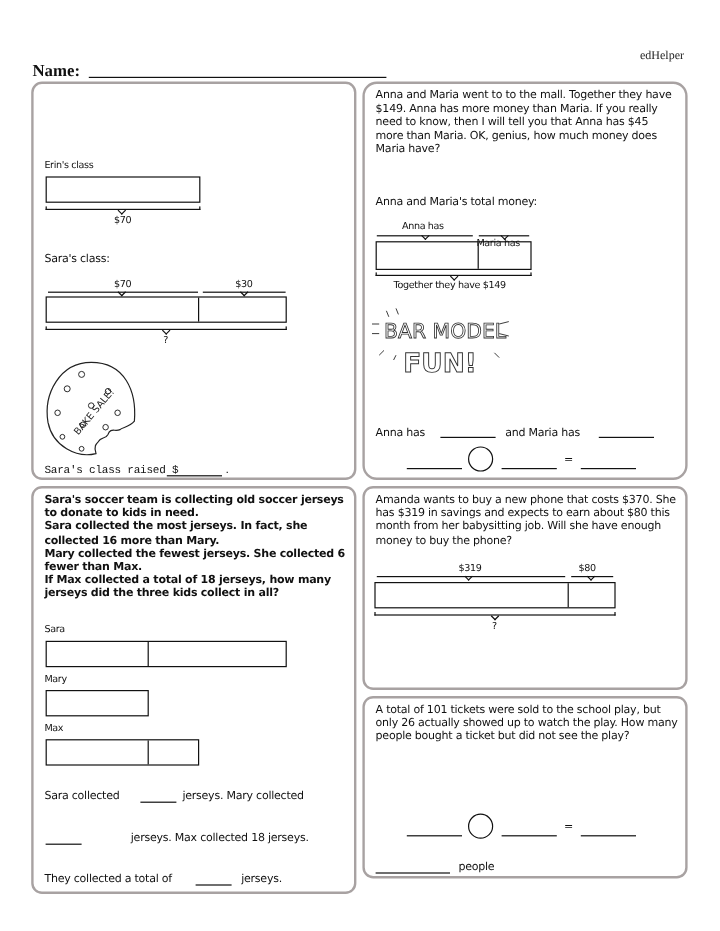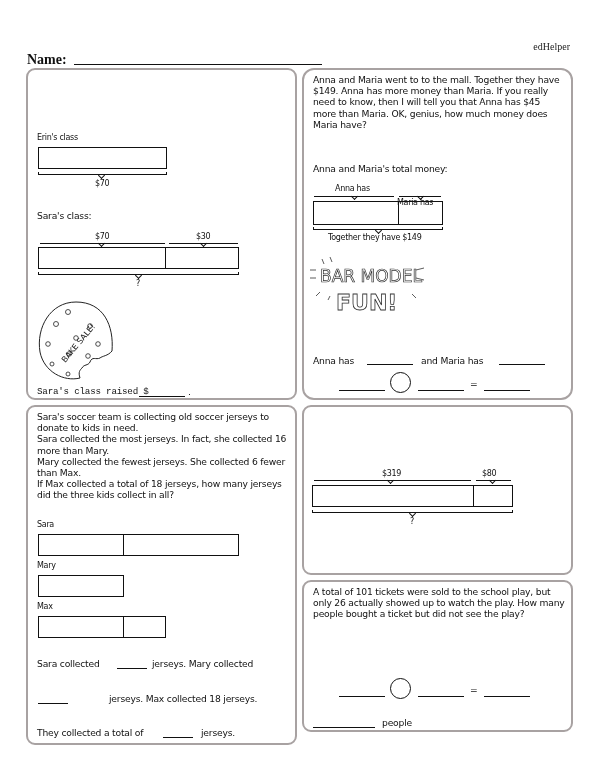--- a/index.html
+++ b/index.html
@@ -109,21 +109,21 @@
   <div class="blank" style="left:195px;top:294px;width:46px;"></div>
 
   <div class="blank" style="left:35px;top:320px;width:46px;"></div>
   <div class="circle" style="left:86px;top:302px;"></div>
   <div class="blank" style="left:114px;top:320px;width:46px;"></div>
   <div class="lbl-md" style="left:166px;top:308px;">=</div>
   <div class="blank" style="left:180px;top:320px;width:46px;"></div>
 </div>
 
 <div class="panel p3">
-  <div class="q" style="white-space:pre-line;">Sara's soccer team is collecting old soccer jerseys to donate to kids in need.
+  <div class="q" style="white-space:pre-line;font-weight:bold;">Sara's soccer team is collecting old soccer jerseys to donate to kids in need.
 Sara collected the most jerseys.  In fact, she collected 16 more than Mary.
 Mary collected the fewest jerseys.  She collected 6 fewer than Max.
 If Max collected a total of 18 jerseys, how many jerseys did the three kids collect in all?</div>
   <div class="lbl" style="left:9px;top:113px;">Sara</div>
   <div class="box" style="left:10px;top:127px;width:201px;height:22px;">
     <div class="div" style="left:84px;"></div>
   </div>
   <div class="lbl" style="left:9px;top:154px;">Mary</div>
   <div class="box" style="left:10px;top:168px;width:86px;height:22px;"></div>
   <div class="lbl" style="left:9px;top:195px;">Max</div>
@@ -135,20 +135,21 @@
   <div class="blank" style="left:89px;top:261px;width:30px;"></div>
   <div class="lbl-md" style="left:124px;top:251px;">jerseys. Mary collected</div>
   <div class="blank" style="left:10px;top:296px;width:30px;"></div>
   <div class="lbl-md" style="left:49px;top:286px;margin-left:32px;">jerseys. Max collected 18 jerseys.</div>
   <div class="lbl-md" style="left:9px;top:320px;">They collected a total of</div>
   <div class="blank" style="left:135px;top:330px;width:30px;"></div>
   <div class="lbl-md" style="left:173px;top:320px;">jerseys.</div>
 </div>
 
 <div class="panel p4">
+  <div class="q">Amanda wants to buy a new phone that costs $370.  She has $319 in savings and expects to earn about $80 this month from her babysitting job.  Will she have enough money to buy the phone?</div>
   <div class="lbl" style="left:78px;top:62px;">$319</div>
   <div class="lbl" style="left:178px;top:62px;">$80</div>
   <div class="hline" style="left:10px;top:73px;width:157px;"></div>
   <div class="tick" style="left:84px;top:71px;"></div>
   <div class="hline" style="left:172px;top:73px;width:35px;"></div>
   <div class="tick" style="left:186px;top:71px;"></div>
   <div class="box" style="left:8px;top:78px;width:201px;height:22px;">
     <div class="div" style="left:160px;"></div>
   </div>
   <div class="brace" style="left:8px;top:103px;width:201px;"></div>

